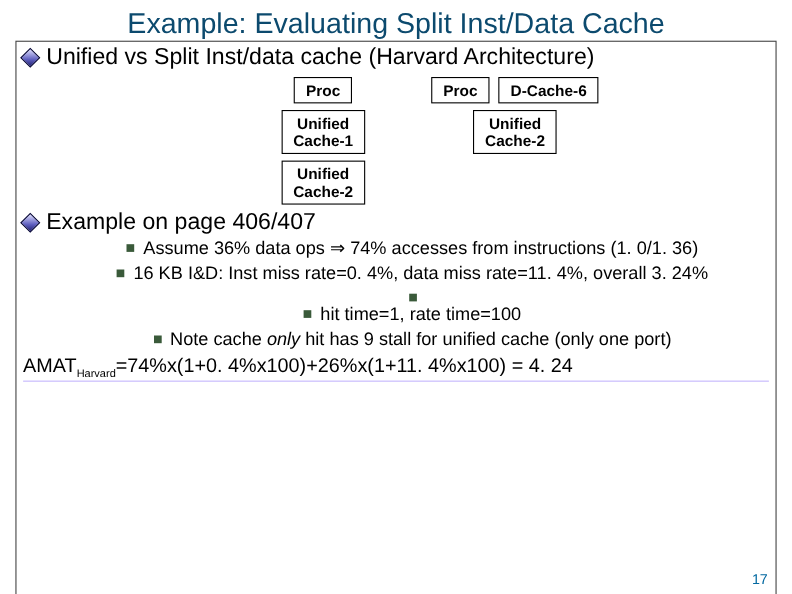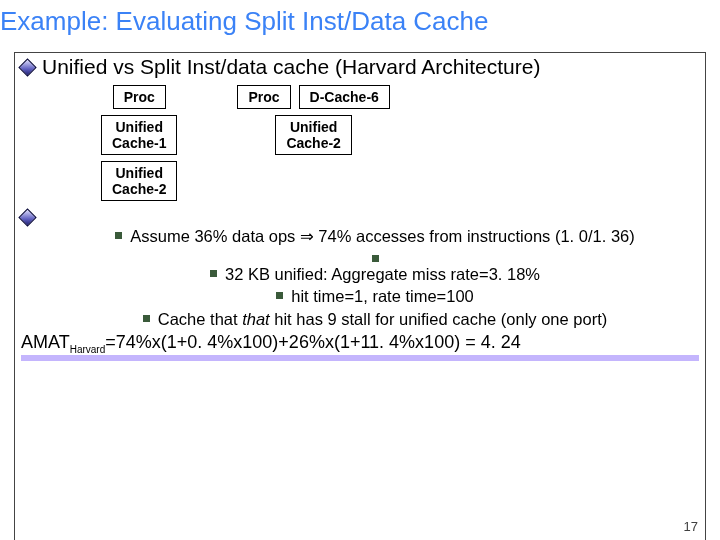--- a/index.html
+++ b/index.html
@@ -4,44 +4,44 @@
 <style>
   * { box-sizing: border-box; }
   html, body { margin:0; padding:0; }
   body {
     width:720px; height:540px;
     font-family: "Comic Sans MS", "Comic Sans", cursive, sans-serif;
     background:#fff; color:#000;
     position:relative;
   }
   .slide-title {
-    font-size:26px; color:#3b82f6;
-    margin:6px 0 15px 0; font-weight:normal;
+    font-size:26px; text-align:center; color:#0c4a6e;
+    margin:6px 0 0 0; font-weight:normal;
   }
   .frame {
     border:1px solid #444; margin:0 14px 0 14px; padding:0 6px 0 6px;
     height:534px;
   }
   .h2line { display:flex; align-items:flex-start; gap:8px; font-size:21px; color:#000; margin:2px 0; }
   .h3line { display:flex; align-items:flex-start; gap:8px; font-size:16.5px; margin:2px 0 2px 30px; line-height:1.25;justify-content:center; }
   .diamond {
     width:13px; height:13px; flex:0 0 auto; margin-top:6px;
     background:linear-gradient(135deg,#e0e0ff 0%,#6060c0 60%,#202070 100%);
     transform:rotate(45deg); border:1px solid #003;
   }
   .sq { width:7px; height:7px; flex:0 0 auto; background:#3a5a3a; margin-top:6px; }
-  .diagram-row { display:flex; gap:60px; margin:6px 0 4px 80px; align-items:flex-start; }
+  .diagram-row { display:flex; gap:60px; margin:6px 0 4px 80px; align-items:flex-start;justify-content:center; }
   .col { display:flex; flex-direction:column; align-items:center; gap:6px; }
   .box { border:1.5px solid #000; padding:3px 10px; font-size:14px; font-weight:bold; text-align:center; background:#fff; }
   .hrow { display:flex; gap:8px; }
   .sub { font-size:10px; vertical-align:sub; }
-  .pagen { position:absolute; right:22px; bottom:6px; font-size:13px; color:#404040; font-family:sans-serif; }
+  .pagen { position:absolute; right:22px; bottom:6px; font-size:13px; color:#0369a1; font-family:sans-serif; }
   .arrow { font-family:sans-serif; }
   .ital { font-style:italic; }
-  .underline-row { border-bottom:6px solid #c4b5fd; padding-bottom:1px; }
+  .underline-row { border-bottom:1px solid #c4b5fd; padding-bottom:1px; }
 </style>
 </head>
 <body>
 
 <div class="slide-title">Example: Evaluating Split Inst/Data Cache</div>
 
 <div class="frame">
 
   <div class="h2line">
     <div class="diamond"></div>
@@ -61,45 +61,46 @@
         <div class="box">Proc</div>
         <div class="box">D-Cache-6</div>
       </div>
       <div class="box" style="white-space:pre">Unified
 Cache-2</div>
     </div>
   </div>
 
   <div class="h2line">
     <div class="diamond"></div>
+    <div>Example on page 406/407</div>
   </div>
 
   <div class="h3line">
     <div class="sq"></div>
     <div>
       <span>Assume 36% data ops </span><span class="arrow">⇒</span><span> 74% accesses from instructions (1. 0/1. 36)</span>
     </div>
   </div>
   <div class="h3line">
     <div class="sq"></div>
+    <div>16 KB I&amp;D: Inst miss rate=0. 4%, data miss rate=11. 4%, overall 3. 24%</div>
   </div>
   <div class="h3line">
     <div class="sq"></div>
-    <div>32 KB unified: Aggregate miss rate=3. 18%</div>
   </div>
 
 
   <div class="h3line">
     <div class="sq"></div>
     <div>hit time=1, rate time=100</div>
   </div>
   <div class="h3line">
     <div class="sq"></div>
     <div>
-      <span>Cache that </span><span class="ital">that</span><span> hit has 9 stall for unified cache (only one port)</span>
+      <span>Note cache </span><span class="ital">only</span><span> hit has 9 stall for unified cache (only one port)</span>
     </div>
   </div>
 
   <div style="font-size:18px; margin-top:2px" class="underline-row">
     <span>AMAT</span><span class="sub">Harvard</span><span>=74%x(1+0. 4%x100)+26%x(1+11. 4%x100) = 4. 24</span>
   </div>
 
 </div>
 
 <div class="pagen">17</div>

